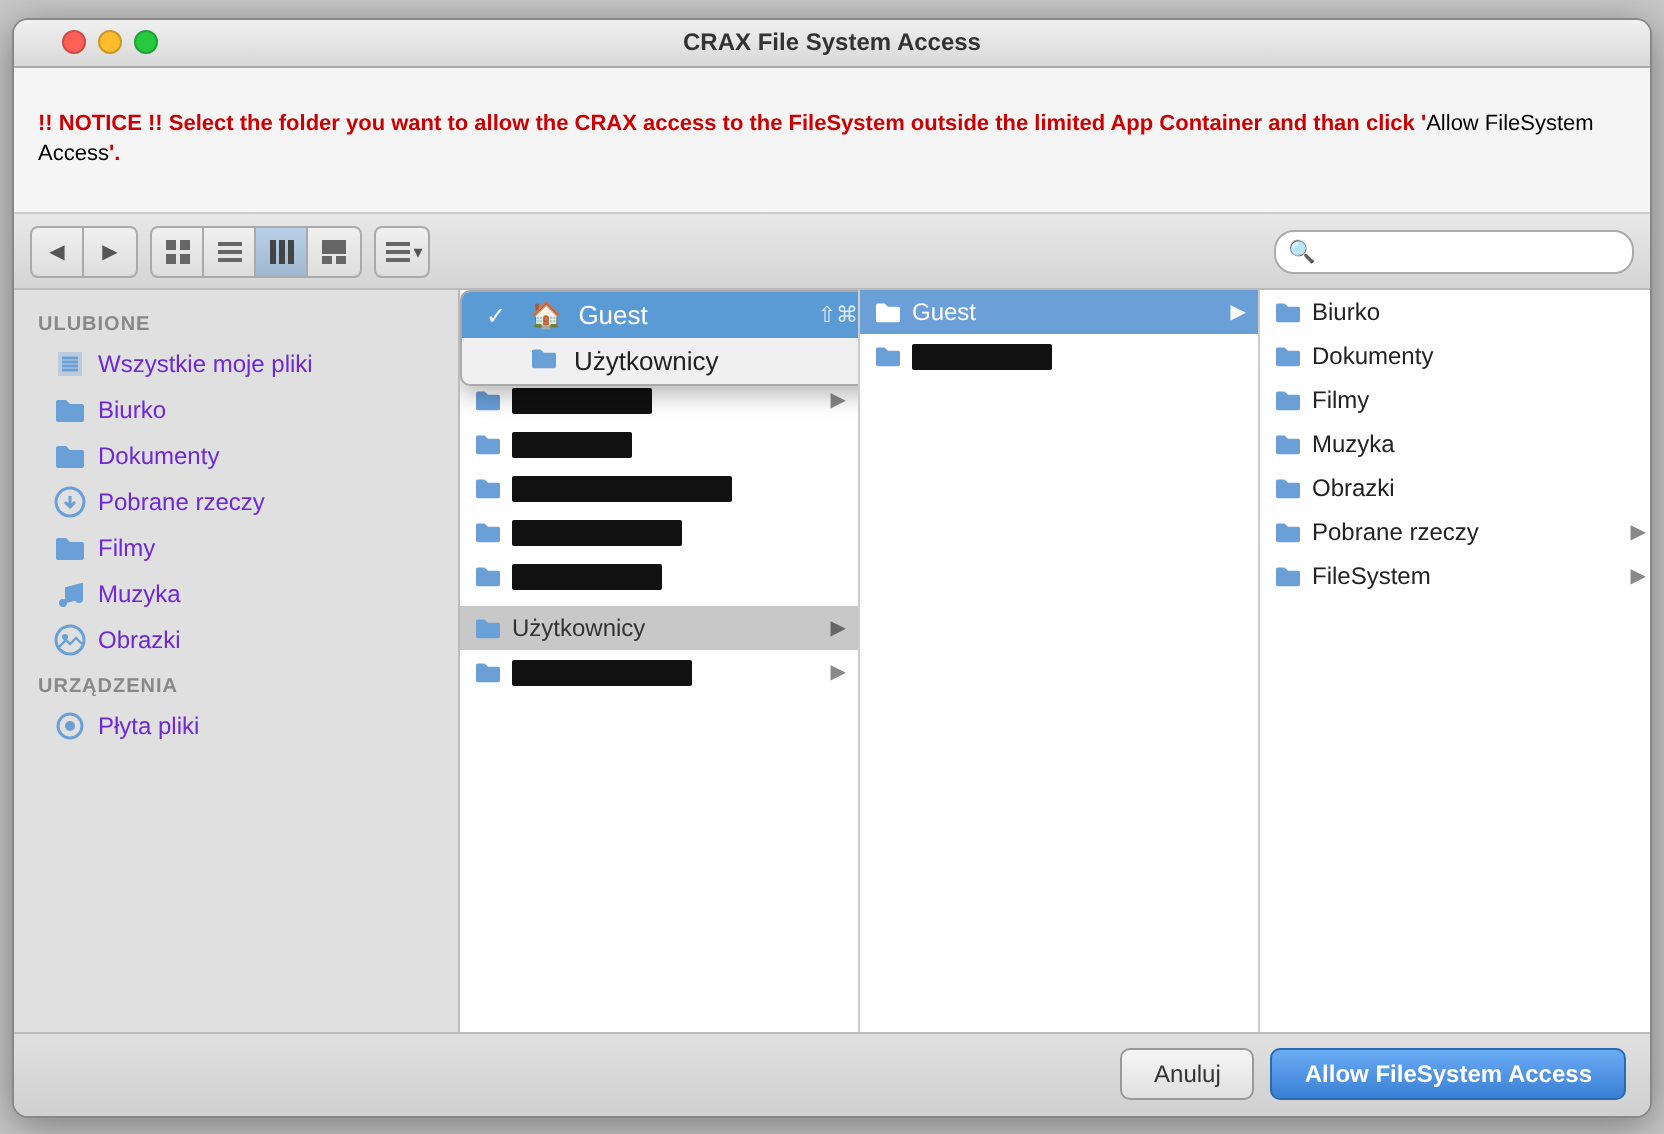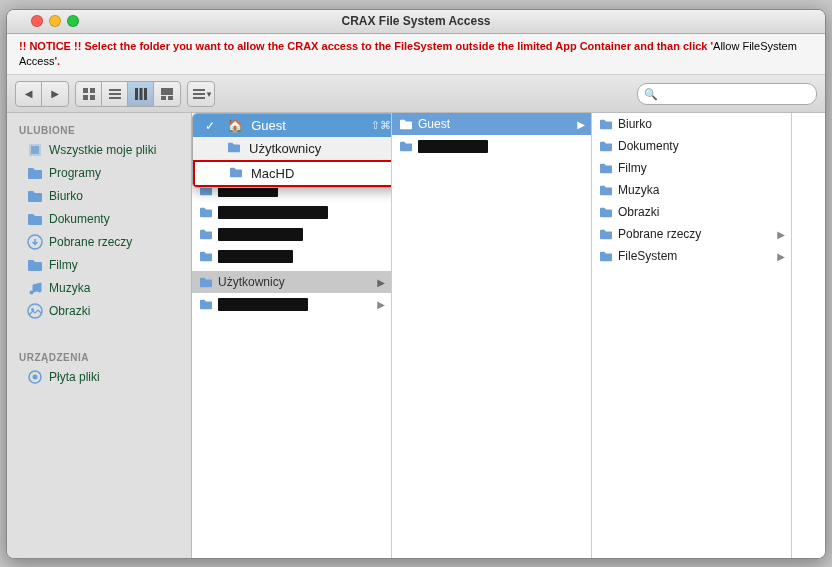--- a/index.html
+++ b/index.html
@@ -59,21 +59,21 @@
       transform: translateX(-50%);
       font-size: 12px;
       color: #333;
       font-weight: bold;
     }
 
     
     .notice-bar {
       background: #f5f5f5;
       border-bottom: 1px solid #ccc;
-      padding: 5px 12px;
+      padding: 21px 12px;
       font-size: 11px;
       color: #cc0000;
       font-weight: bold;
       flex-shrink: 0;
       line-height: 1.4;
     }
     .notice-bar span.normal { color: #000; font-weight: normal; }
 
     
     .toolbar {
@@ -151,21 +151,21 @@
 
     
     .main-area {
       display: flex;
       flex: 1;
       overflow: hidden;
     }
 
     
     .sidebar {
-      width: 185px;
+      width: 223px;
       background: #e0e0e0;
       border-right: 1px solid #bbb;
       overflow-y: auto;
       flex-shrink: 0;
       padding-top: 6px;
     }
     .sidebar-section-title {
       font-size: 10px;
       font-weight: bold;
       color: #888;
@@ -174,21 +174,21 @@
       letter-spacing: 0.5px;
     }
     .sidebar-item {
       display: flex;
       align-items: center;
       padding: 3px 8px 3px 16px;
       cursor: pointer;
       border-radius: 4px;
       margin: 1px 4px;
       gap: 6px;
-      color: #14532d;
+      color: #6d28d9;
     }
     .sidebar-icon {
       width: 16px;
       height: 16px;
       flex-shrink: 0;
       display: flex;
       align-items: center;
       justify-content: center;
     }
     .folder-icon { color: #6a9fd8; font-size: 14px; }
@@ -401,28 +401,20 @@
             </svg>
         </div>
         <span>Wszystkie moje pliki</span>
       </div>
       <div class="sidebar-item">
         <div class="sidebar-icon folder-icon">
           <svg width="16" height="14" viewBox="0 0 16 14" fill="#6a9fd8">
               <path d="M1 3a1 1 0 011-1h4l2 2h6a1 1 0 011 1v7a1 1 0 01-1 1H2a1 1 0 01-1-1z"></path>
             </svg>
         </div>
-        <span>Programy</span>
-      </div>
-      <div class="sidebar-item">
-        <div class="sidebar-icon folder-icon">
-          <svg width="16" height="14" viewBox="0 0 16 14" fill="#6a9fd8">
-              <path d="M1 3a1 1 0 011-1h4l2 2h6a1 1 0 011 1v7a1 1 0 01-1 1H2a1 1 0 01-1-1z"></path>
-            </svg>
-        </div>
         <span>Biurko</span>
       </div>
       <div class="sidebar-item">
         <div class="sidebar-icon folder-icon">
           <svg width="16" height="14" viewBox="0 0 16 14" fill="#6a9fd8">
               <path d="M1 3a1 1 0 011-1h4l2 2h6a1 1 0 011 1v7a1 1 0 01-1 1H2a1 1 0 01-1-1z"></path>
             </svg>
         </div>
         <span>Dokumenty</span>
       </div>
@@ -457,21 +449,21 @@
         <div class="sidebar-icon">
           <svg width="16" height="16" viewBox="0 0 16 16" fill="#6a9fd8">
               <circle cx="8" cy="8" r="7" stroke="#6a9fd8" stroke-width="1.5" fill="none"></circle>
               <circle cx="5.5" cy="6.5" r="1.5" fill="#6a9fd8"></circle>
               <path d="M2 12l4-4 2 2 3-3 3 3" stroke="#6a9fd8" stroke-width="1.2" fill="none"></path>
             </svg>
         </div>
         <span>Obrazki</span>
       </div>
 
-      <div class="sidebar-section-title" style="margin-top:24px;">URZĄDZENIA</div>
+      <div class="sidebar-section-title" style="margin-top:1px;">URZĄDZENIA</div>
       <div class="sidebar-item">
         <div class="sidebar-icon">
           <svg width="16" height="16" viewBox="0 0 16 16" fill="#6a9fd8">
               <circle cx="8" cy="8" r="6" stroke="#6a9fd8" stroke-width="1.5" fill="none"></circle>
               <circle cx="8" cy="8" r="2.5" fill="#6a9fd8"></circle>
             </svg>
         </div>
         <span>Płyta pliki</span>
       </div>
     </div>
@@ -566,29 +558,20 @@
           </div>
           <div class="dropdown-item">
             <span class="dropdown-checkmark"></span>
             <span>
               <svg width="14" height="12" viewBox="0 0 16 14" fill="#6a9fd8">
                   <path d="M1 3a1 1 0 011-1h4l2 2h6a1 1 0 011 1v7a1 1 0 01-1 1H2a1 1 0 01-1-1z"></path>
                 </svg>
             </span>
             <span>Użytkownicy</span>
           </div>
-          <div class="dropdown-item highlighted">
-            <span class="dropdown-checkmark"></span>
-            <span>
-              <svg width="14" height="12" viewBox="0 0 16 14" fill="#6a9fd8">
-                  <path d="M1 3a1 1 0 011-1h4l2 2h6a1 1 0 011 1v7a1 1 0 01-1 1H2a1 1 0 01-1-1z"></path>
-                </svg>
-            </span>
-            <span>MacHD</span>
-          </div>
         </div>
       </div>
 
       <div class="column">
         <div class="column-item selected">
           <div class="sidebar-icon">
             <svg width="14" height="12" viewBox="0 0 16 14" fill="white">
                 <path d="M1 3a1 1 0 011-1h4l2 2h6a1 1 0 011 1v7a1 1 0 01-1 1H2a1 1 0 01-1-1z"></path>
               </svg>
           </div>
@@ -661,13 +644,17 @@
                 <path d="M1 3a1 1 0 011-1h4l2 2h6a1 1 0 011 1v7a1 1 0 01-1 1H2a1 1 0 01-1-1z"></path>
               </svg>
           </div>
           <span>FileSystem</span>
           <span class="arrow">▶</span>
         </div>
       </div>
     </div>
   </div>
 
+  <div class="bottom-bar">
+    <button class="btn btn-cancel">Anuluj</button>
+    <button class="btn btn-primary">Allow FileSystem Access</button>
+  </div>
 </div>
 
 </body></html>

